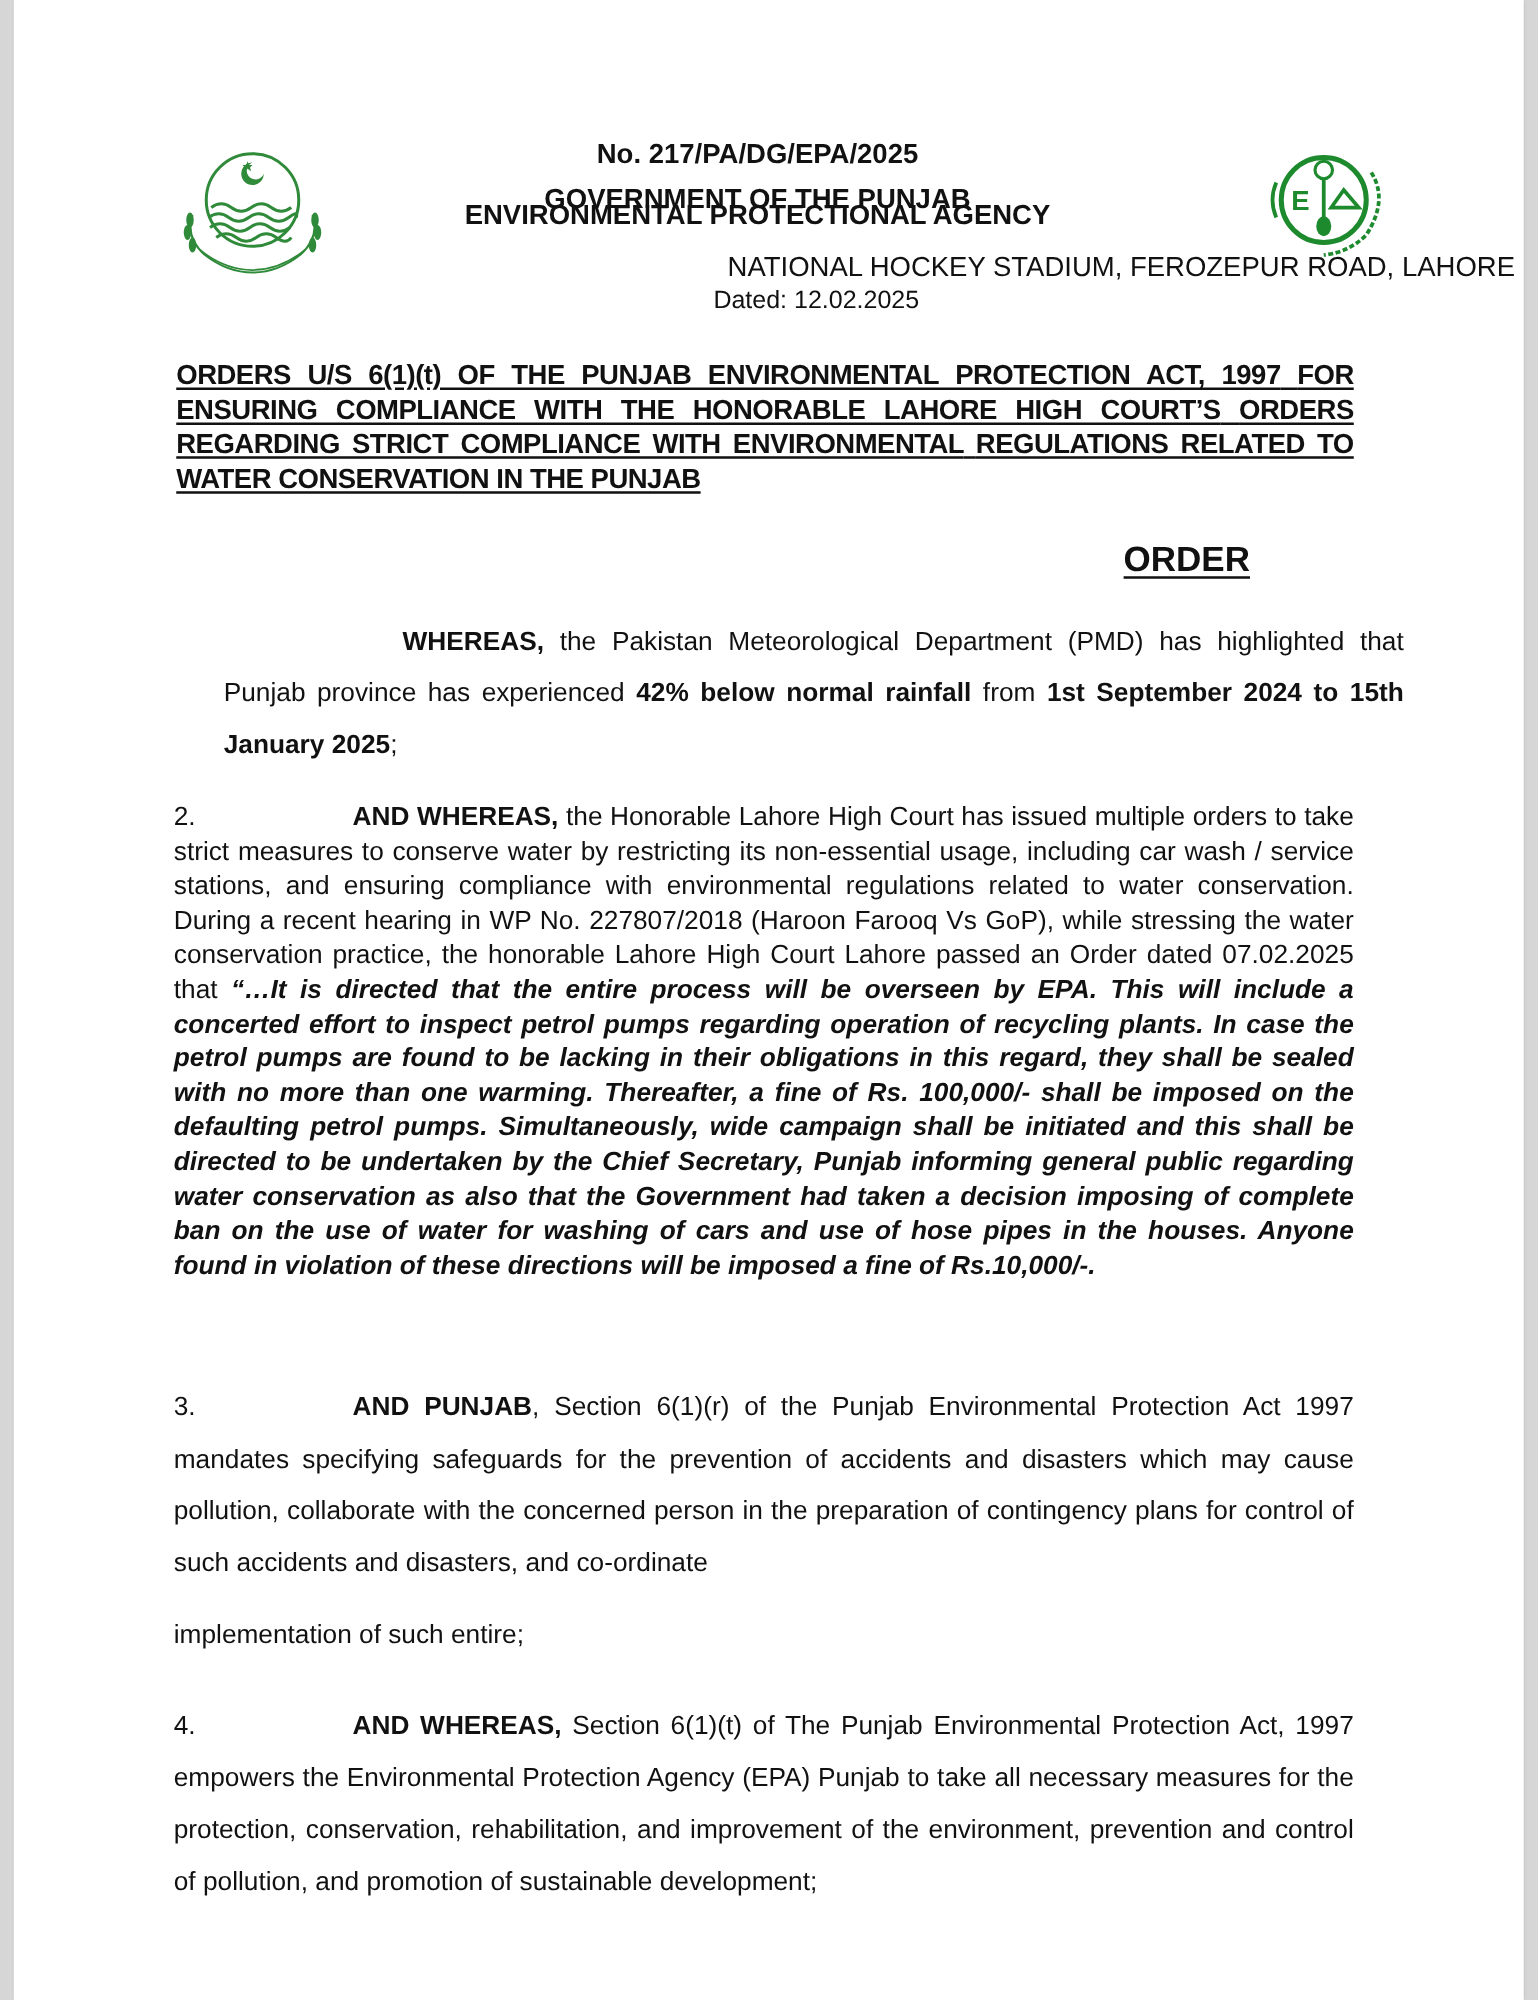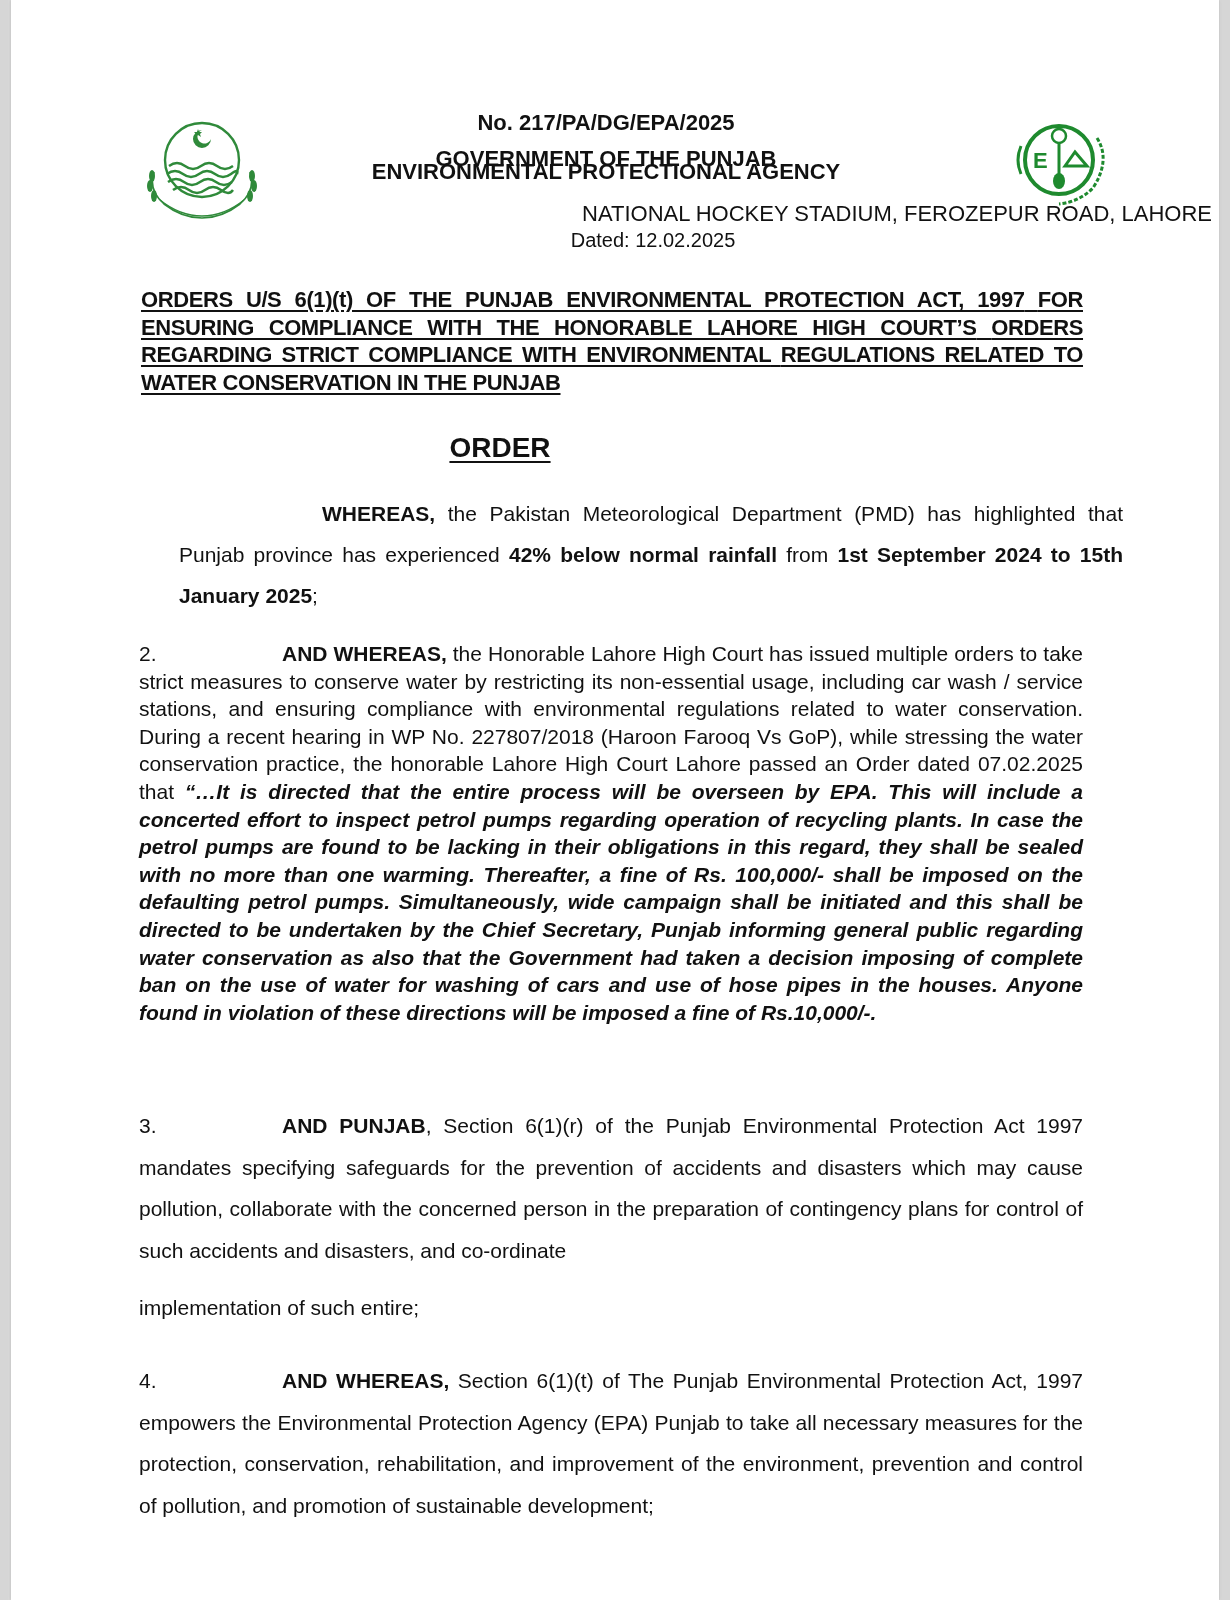--- a/index.html
+++ b/index.html
@@ -33,21 +33,21 @@
     position: absolute; left: 141px; top: 286px; width: 942px;
     font-family: "Liberation Sans", sans-serif;
     font-weight: bold; font-size: 22px; line-height: 27.5px;
     text-align: justify; text-decoration: underline; text-decoration-thickness: 2px;
     text-underline-offset: 3px;
     letter-spacing: -0.4px;
     transform: scaleX(1);
   }
 
   .order-heading {
-    position: absolute; left: 0; width: 1000px; top: 432px; text-align: center;
+    position: absolute; left: 0; width: 1000px; top: 432px; text-align: right;
     font-weight: bold; font-size: 28px; text-decoration: underline;
     text-decoration-thickness: 2px; text-underline-offset: 4px;
   }
 
   .para {
     position: absolute; left: 139px; width: 944px;
     font-size: 21px; text-align: justify;
   }
   .para .num { display: inline-block; width: 143px; }
   .p1 { top: 493px; line-height: 41px; text-indent: 143px; margin-left: 40px; }

